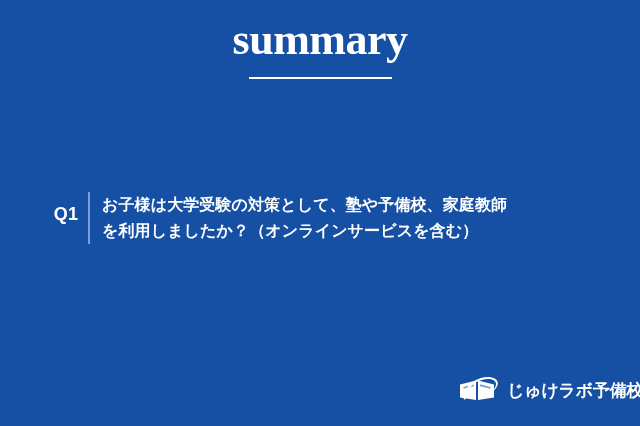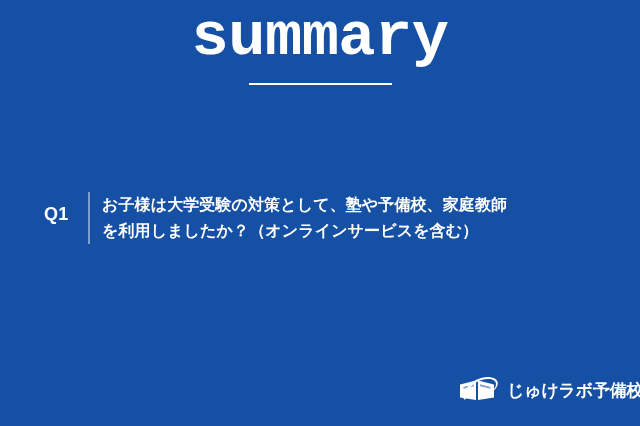--- a/index.html
+++ b/index.html
@@ -29,27 +29,27 @@
   .title-block {
     position: absolute;
     left: 0;
     top: 6px;
     width: 640px;
     text-align: center;
   }
 
   .title-text {
     display: block;
-    font-family: Liberation Mono, monospace;
-    font-size: 62px;
+    font-family: Liberation Serif, serif;
+    font-size: 44px;
     font-weight: 700;
     line-height: 1.02;
     letter-spacing: -0.5px;
     color: #ffffff;
-    margin: 0;
+    margin: 12px;
     padding: 0;
   }
 
   .title-rule {
     display: block;
     width: 143px;
     height: 2px;
     background: #ffffff;
     margin: 14px auto 0 auto;
   }
@@ -66,20 +66,21 @@
 
   .question-number {
     flex: 0 0 auto;
     width: 44px;
     padding-top: 13px;
     font-size: 18px;
     font-weight: 700;
     color: #ffffff;
     letter-spacing: 0.2px;
     line-height: 1;
+    text-align: center;
   }
 
   .question-divider {
     flex: 0 0 auto;
     width: 2px;
     align-self: stretch;
     min-height: 52px;
     background: #7d9fd0;
     margin-right: 12px;
   }

